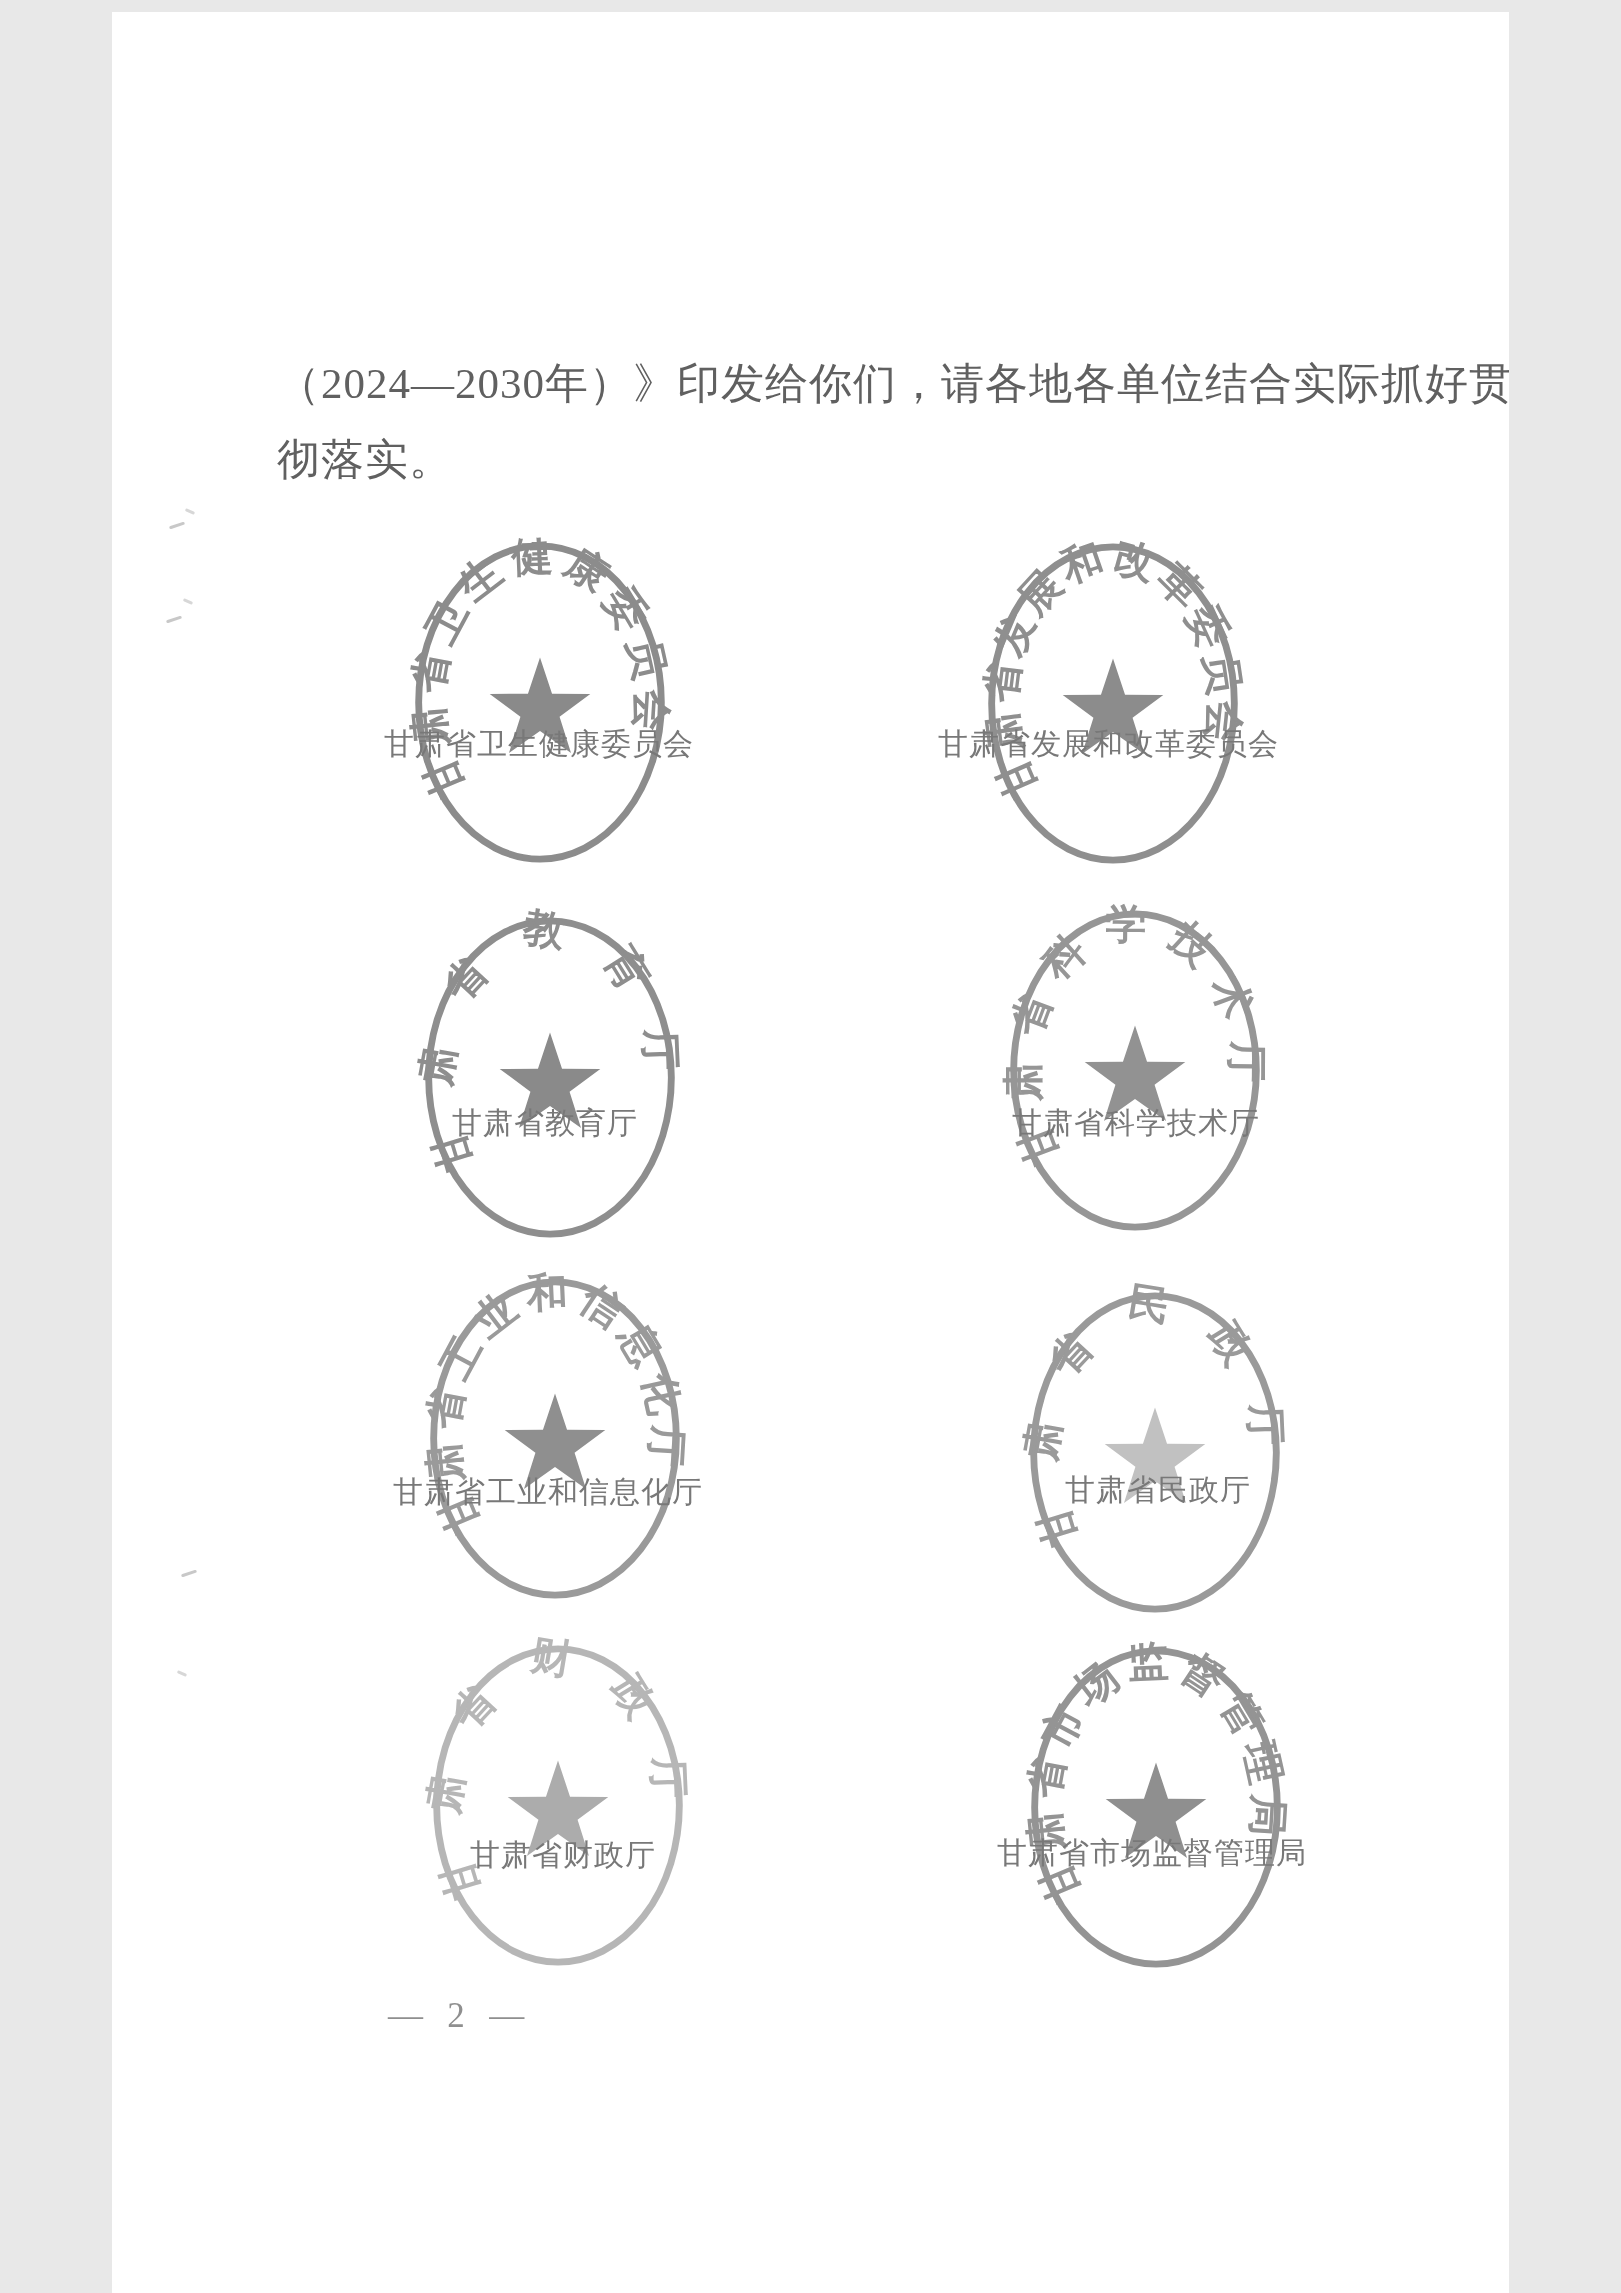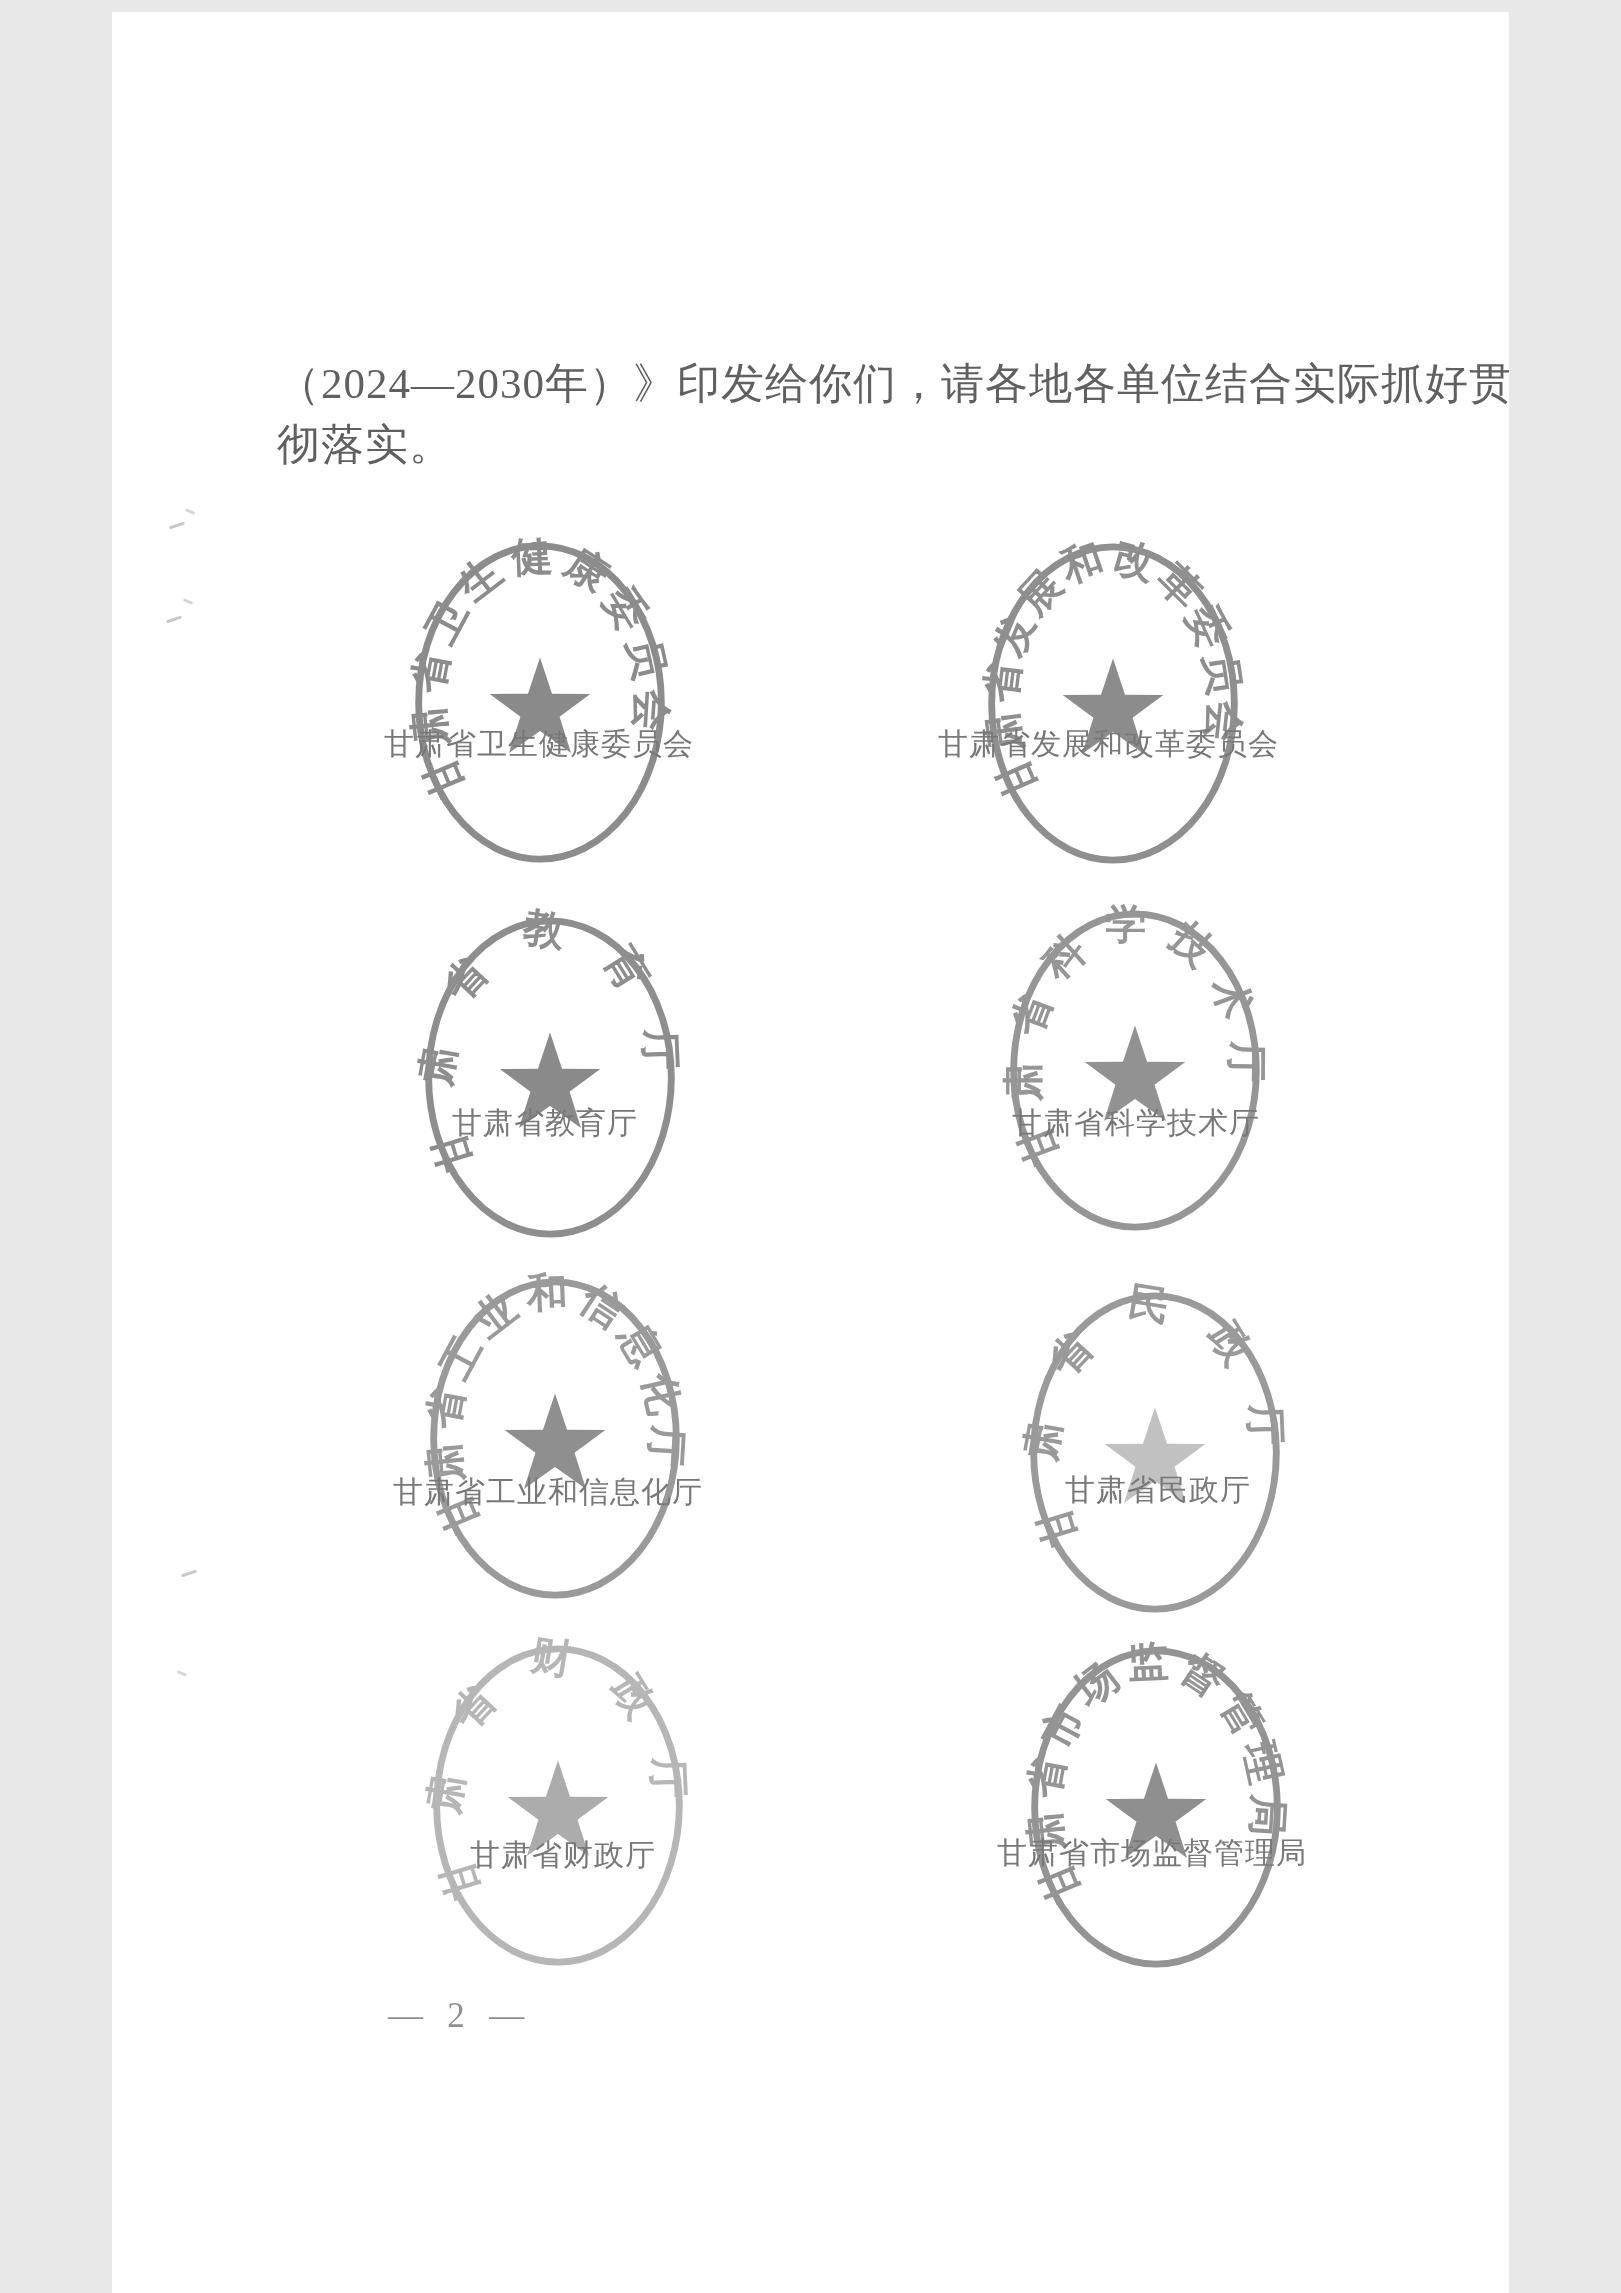--- a/index.html
+++ b/index.html
@@ -6,21 +6,21 @@
   .page{
     position:relative;width:1397px;height:2294px;margin:12px auto;
     background:#ffffff;overflow:hidden;
     font-family:"Liberation Serif","DejaVu Serif",serif;
   }
   .bodyline{
     position:absolute;left:165px;white-space:nowrap;
     font-size:43px;color:#606060;letter-spacing:1px;
   }
   .l1{top:343px;}
-  .l2{top:404px;}
+  .l2{top:419px;}
   .seal{position:absolute;width:274px;height:333px;}
   .seal svg{width:100%;height:100%;overflow:visible;}
   .ring{fill:none;stroke-width:7px;}
   .arc{
     font-family:"Liberation Serif","DejaVu Serif",serif;
     font-size:42px;font-weight:600;
   }
   .cs6{letter-spacing:41px;}
   .cs8{letter-spacing:20px;}
   .cs10{letter-spacing:8px;}

